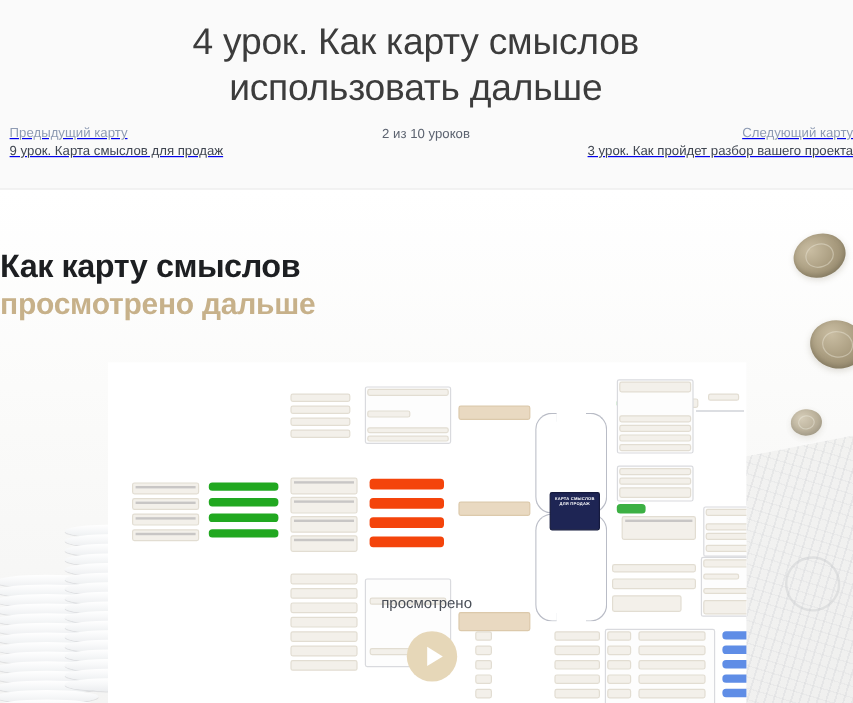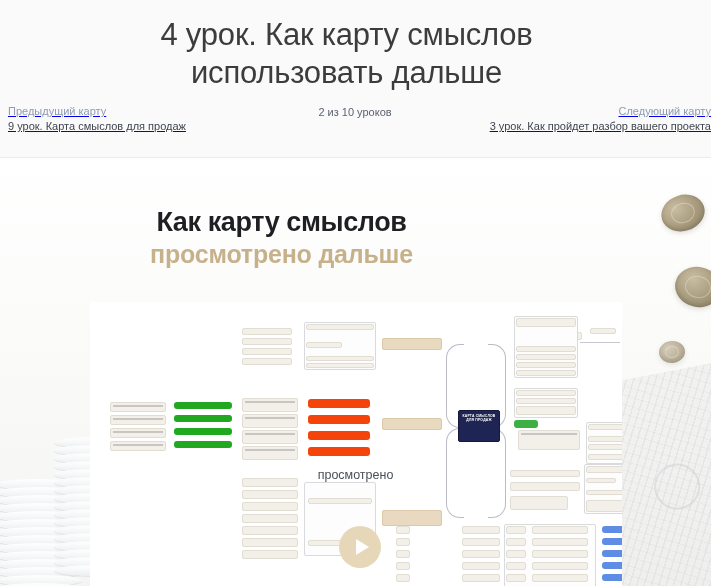--- a/index.html
+++ b/index.html
@@ -172,21 +172,21 @@
   }
   .coin-1 { right: 6px; top: 36px; width: 44px; height: 36px; transform: rotate(-18deg); }
   .coin-2 { right: -10px; top: 108px; width: 46px; height: 40px; transform: rotate(12deg); }
   .coin-3 { right: 26px; top: 182px; width: 26px; height: 22px; transform: rotate(-6deg); opacity: .75; }
 
   
   .slide-title {
     position: absolute;
     left: 0; top: 48px;
     width: 563px;
-    text-align: center;
+    text-align: left;
     z-index: 4;
   }
   .slide-title .line1 {
     font-size: 27px;
     font-weight: 700;
     letter-spacing: -0.4px;
     color: #1d1f22;
     line-height: 1.12;
   }
   .slide-title .line2 {
@@ -268,21 +268,21 @@
   .branch.right { border-left: none;  border-radius: 0 14px 14px 0; }
 
   .tick {
     position: absolute;
     height: 1px;
     background: #c6c8d0;
   }
 
   .viewed-label {
     position: absolute;
-    left: 0; top: 309px;
+    left: 0; top: 337px;
     width: 711px;
     text-align: center;
     font-size: 12.5px;
     color: #4a4f58;
     z-index: 6;
   }
 
   
   .play-btn {
     position: absolute;

